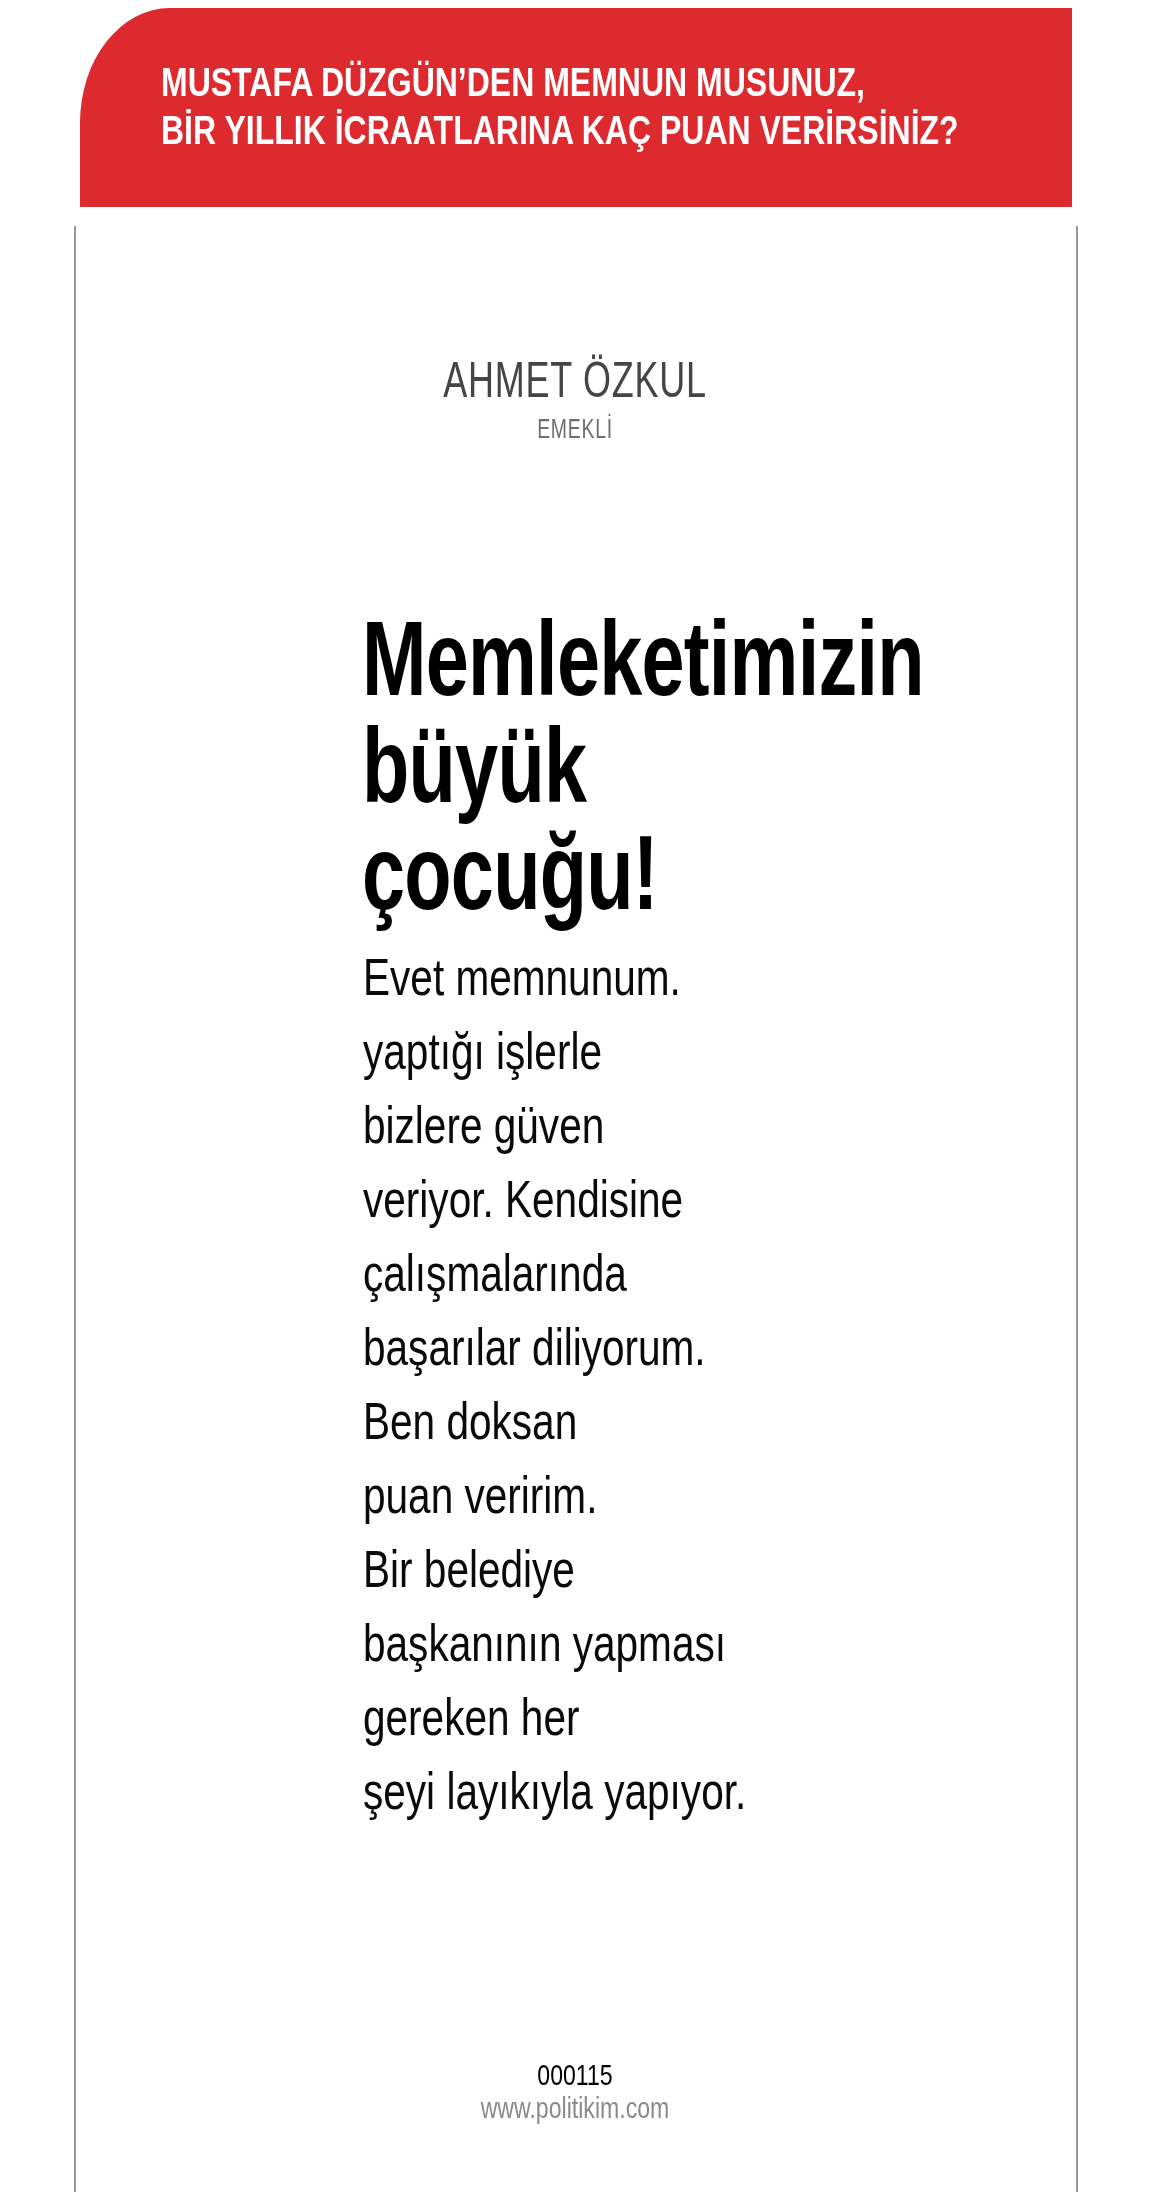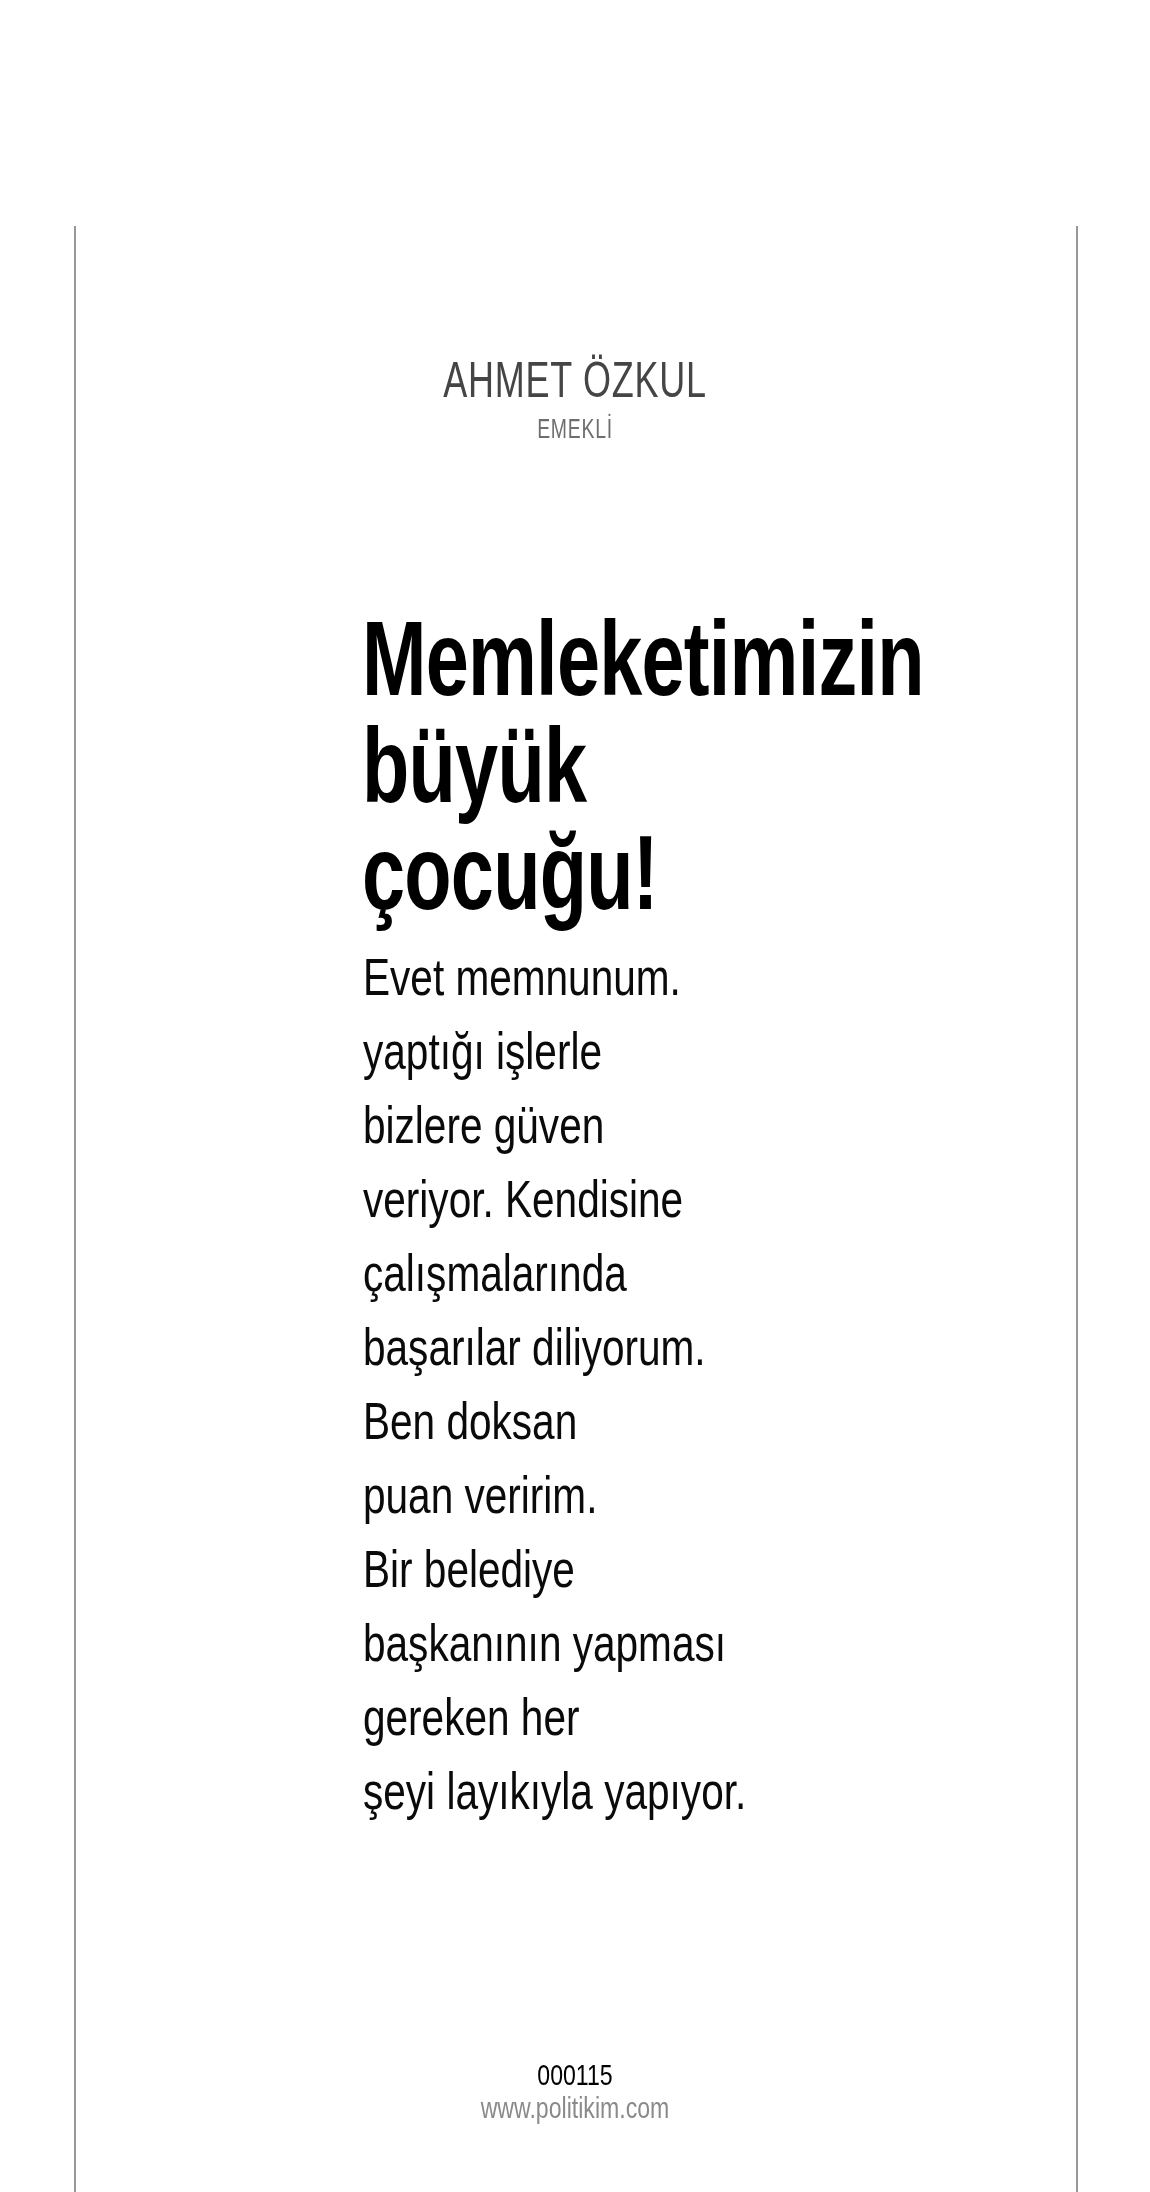--- a/index.html
+++ b/index.html
@@ -117,20 +117,26 @@
     margin-top: 3px;
     color: #8a8a8a;
     white-space: nowrap;
   }
 </style>
 </head>
 <body>
 
 <div class="page">
 
+  <div class="banner">
+    <div class="banner-text">
+      <div>MUSTAFA DÜZGÜN’DEN MEMNUN MUSUNUZ,</div>
+      <div>BİR YILLIK İCRAATLARINA KAÇ PUAN VERİRSİNİZ?</div>
+    </div>
+  </div>
 
   <div class="side-line left"></div>
   <div class="side-line right"></div>
 
   <div class="person">
     <div class="person-name">AHMET ÖZKUL</div>
     <div class="person-title">EMEKLİ</div>
   </div>
 
   <div class="headline">

